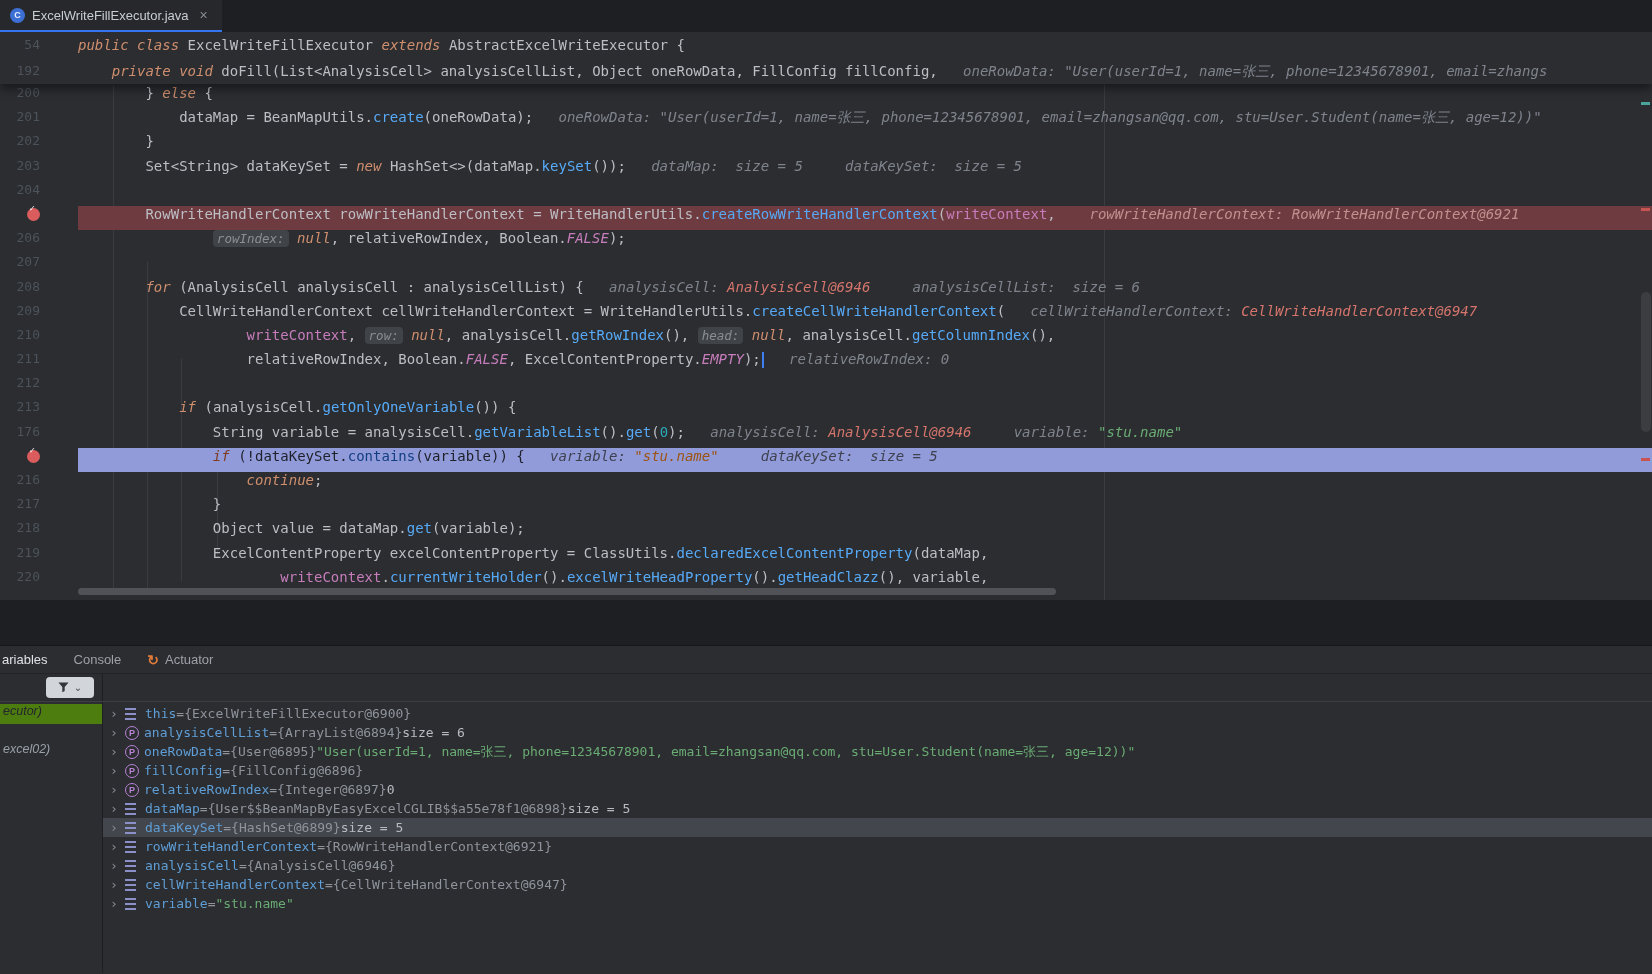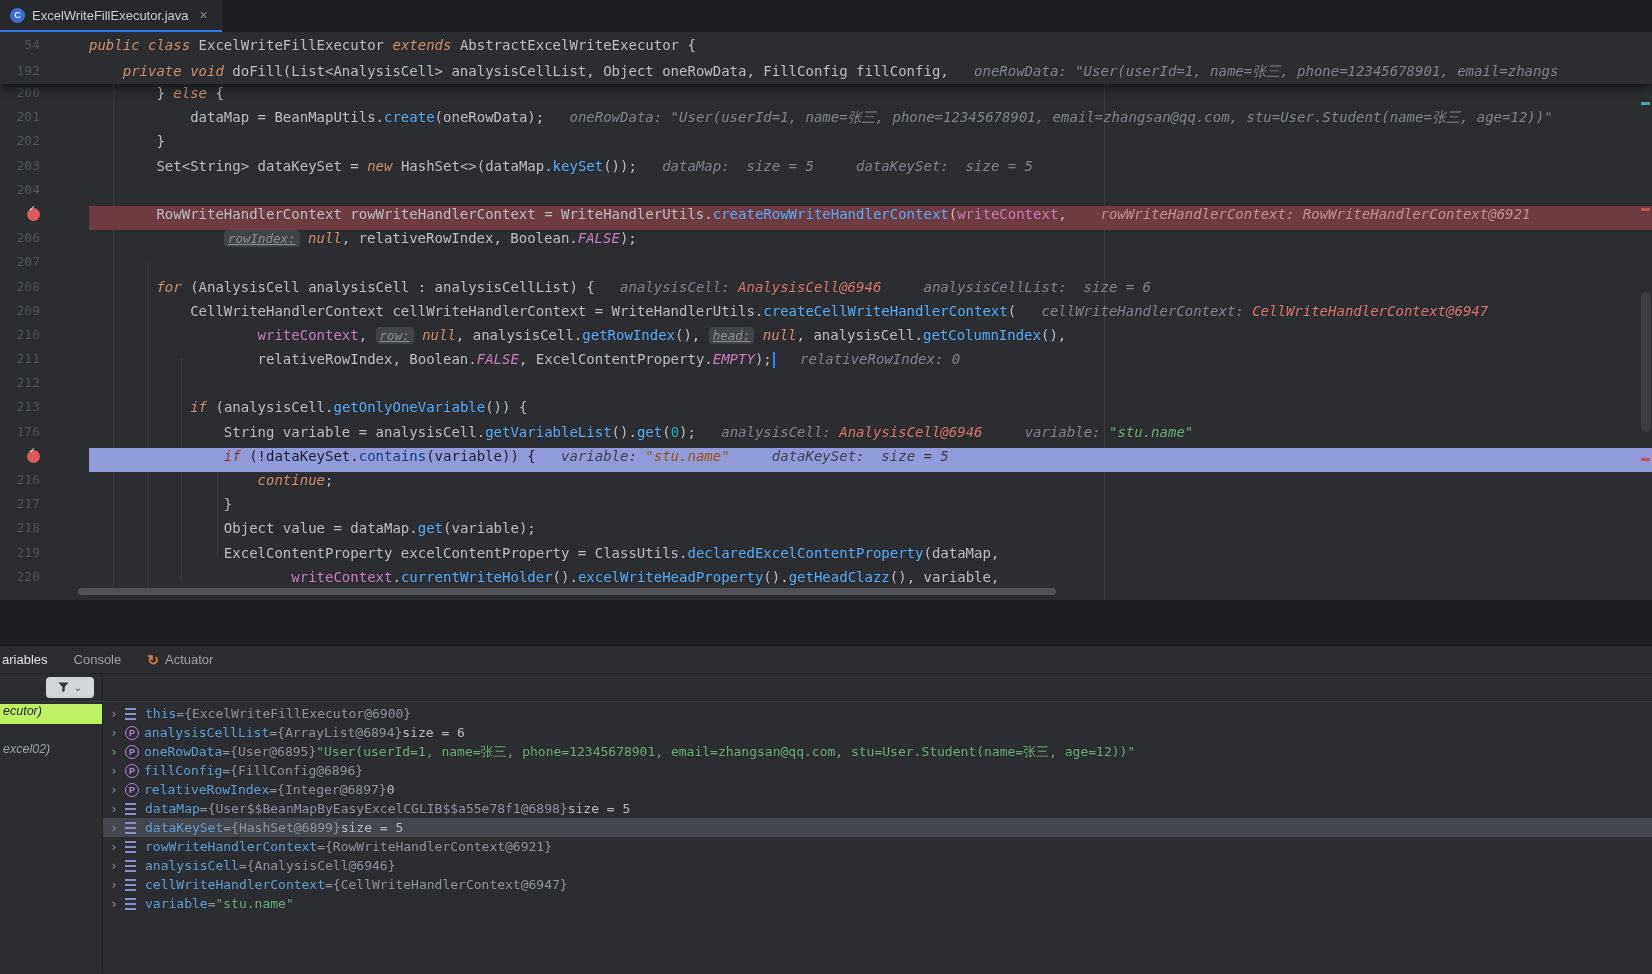--- a/index.html
+++ b/index.html
@@ -17,37 +17,37 @@
   
   .editor { position:absolute; top:32px; left:0; width:1652px; height:568px; background:#2b2d31; overflow:hidden; }
   .margin-guide { position:absolute; left:1104px; top:0; bottom:0; width:1px; background:#3a3c41; z-index:0; }
   .indent-guide { position:absolute; width:1px; background:#3a3c41; z-index:0; }
   .ig1 { left:113px; top:53px;  height:505px; }
   .ig2 { left:147px; top:230px; height:330px; }
   .ig3 { left:181px; top:327px; height:222px; }
   .ig4 { left:217px; top:424px; height:100px; }
   #code-lines { position:absolute; top:53px; left:0; right:0; z-index:1; }
   #sticky { position:absolute; top:0; left:0; right:0; z-index:5; background:#2b2d31; box-shadow:0 5px 9px rgba(0,0,0,0.45); }
-  .line { display:flex; height:24.2px; line-height:24.2px; font:14px "DejaVu Sans Mono","Liberation Mono",monospace;gap:11px; }
+  .line { display:flex; height:24.2px; line-height:24.2px; font:14px "DejaVu Sans Mono","Liberation Mono",monospace; }
   .sticky-line { height:26px; line-height:26px; }
   .gutter { flex:none; width:78px; padding-right:38px; text-align:right; color:#4d535b; font-size:13px; }
   .code { flex:1; white-space:pre; color:#bcbec4; }
   .bp-dot { display:inline-block; width:13px; height:13px; border-radius:50%; background:#db5c5c; position:relative; top:2px; }
   .bp-dot::after { content:"✓"; position:absolute; left:2.5px; top:-5px; color:#fff; font-size:9px; }
   
   .tok-p { color:#bcbec4; }
   .tok-k { color:#cf8e6d; font-style:italic; }
   .tok-f { color:#c77dbb; }
   .tok-m { color:#57aaf7; }
   .tok-c { color:#c77dbb; font-style:italic; }
   .tok-n { color:#2aacb8; }
   .tok-s, .tok-hg { color:#6aab73; font-style:italic; }
   .tok-h { color:#7f838c; font-style:italic; }
   .tok-ho { color:#d5756c; font-style:italic; }
-  .tok-chip { background:#404449; color:#8c8e94; border-radius:4px; font-style:italic; padding:1px 4px; font-size:12.5px;text-decoration:underline; }
+  .tok-chip { background:#404449; color:#8c8e94; border-radius:4px; font-style:italic; padding:1px 4px; font-size:12.5px; }
   .caret { display:inline-block; width:0; height:16px; border-left:2px solid #3d7ef0; vertical-align:middle; margin-left:1px; }
   
   .line.bp  .code { background:#6e3b40; }
   .line.bp  .tok-h { color:#c2908f; }
   .line.exec .code { background:#929bda; }
   .line.exec .tok-p { color:#1d2029; }
   .line.exec .tok-k { color:#7e3b22; }
   .line.exec .tok-m { color:#123f82; }
   .line.exec .tok-h { color:#3e4250; }
   .line.exec .tok-ho { color:#9c5410; }
@@ -66,21 +66,21 @@
   .act-icon { color:#e07b3c; font-size:14px; margin-right:6px; font-weight:bold; }
   .eval-row { height:29px; display:flex; align-items:stretch; border-bottom:1px solid #3c3e43; border-top:1px solid #232428; }
   .filter-cell { flex:none; width:103px; display:flex; align-items:center; border-right:1px solid #1e1f22; }
   .filter-btn { width:48px; height:21px; margin-left:46px; background:#d2d5da; border-radius:4px; display:flex; align-items:center; justify-content:center; gap:5px; cursor:pointer; }
   .filter-btn .chev { color:#4a4d52; font-size:10px; }
   .eval-input { flex:1; background:transparent; border:none; outline:none; color:#bcbec4; font:13px "DejaVu Sans Mono","Liberation Mono",monospace; padding-left:15px; }
   .eval-input::placeholder { color:#6e727b; opacity:1; }
   .panel-body { display:flex; height:271px; }
   #frames { flex:none; width:103px; border-right:1px solid #1e1f22; padding-top:2px; }
   .frame { height:20px; line-height:20px; font:italic 12.5px "Liberation Sans",sans-serif; color:#9aa0a8; padding-left:3px; white-space:nowrap; overflow:hidden; }
-  .frame.current { background:#bef264; color:#24262b; }
+  .frame.current { background:#4d7c0f; color:#24262b; }
   .frame + .frame { margin-top:18px; }
   #vars { flex:1; padding-top:2px; overflow:hidden; }
   .vrow { height:19px; display:flex; align-items:center; padding-left:7px; font:13px "DejaVu Sans Mono","Liberation Mono",monospace; white-space:nowrap; cursor:default; }
   .vrow.sel { background:#43464c; }
   .vchev { color:#888c93; width:15px; font-size:13px; }
   .vicon { width:15px; margin-right:5px; flex:none; display:inline-flex; flex-direction:column; justify-content:center; }
   .vicon.value i { display:block; height:2px; width:11px; background:#8b90c9; margin:1.5px 0; }
   .vicon.param { width:14px; height:14px; border:1px solid #b983d6; border-radius:50%; color:#b983d6; font:bold 9px/12px "Liberation Sans",sans-serif; text-align:center; display:inline-block; }
   .vname { color:#5f9ed6; }
   .v-eq  { color:#8f939b; }

